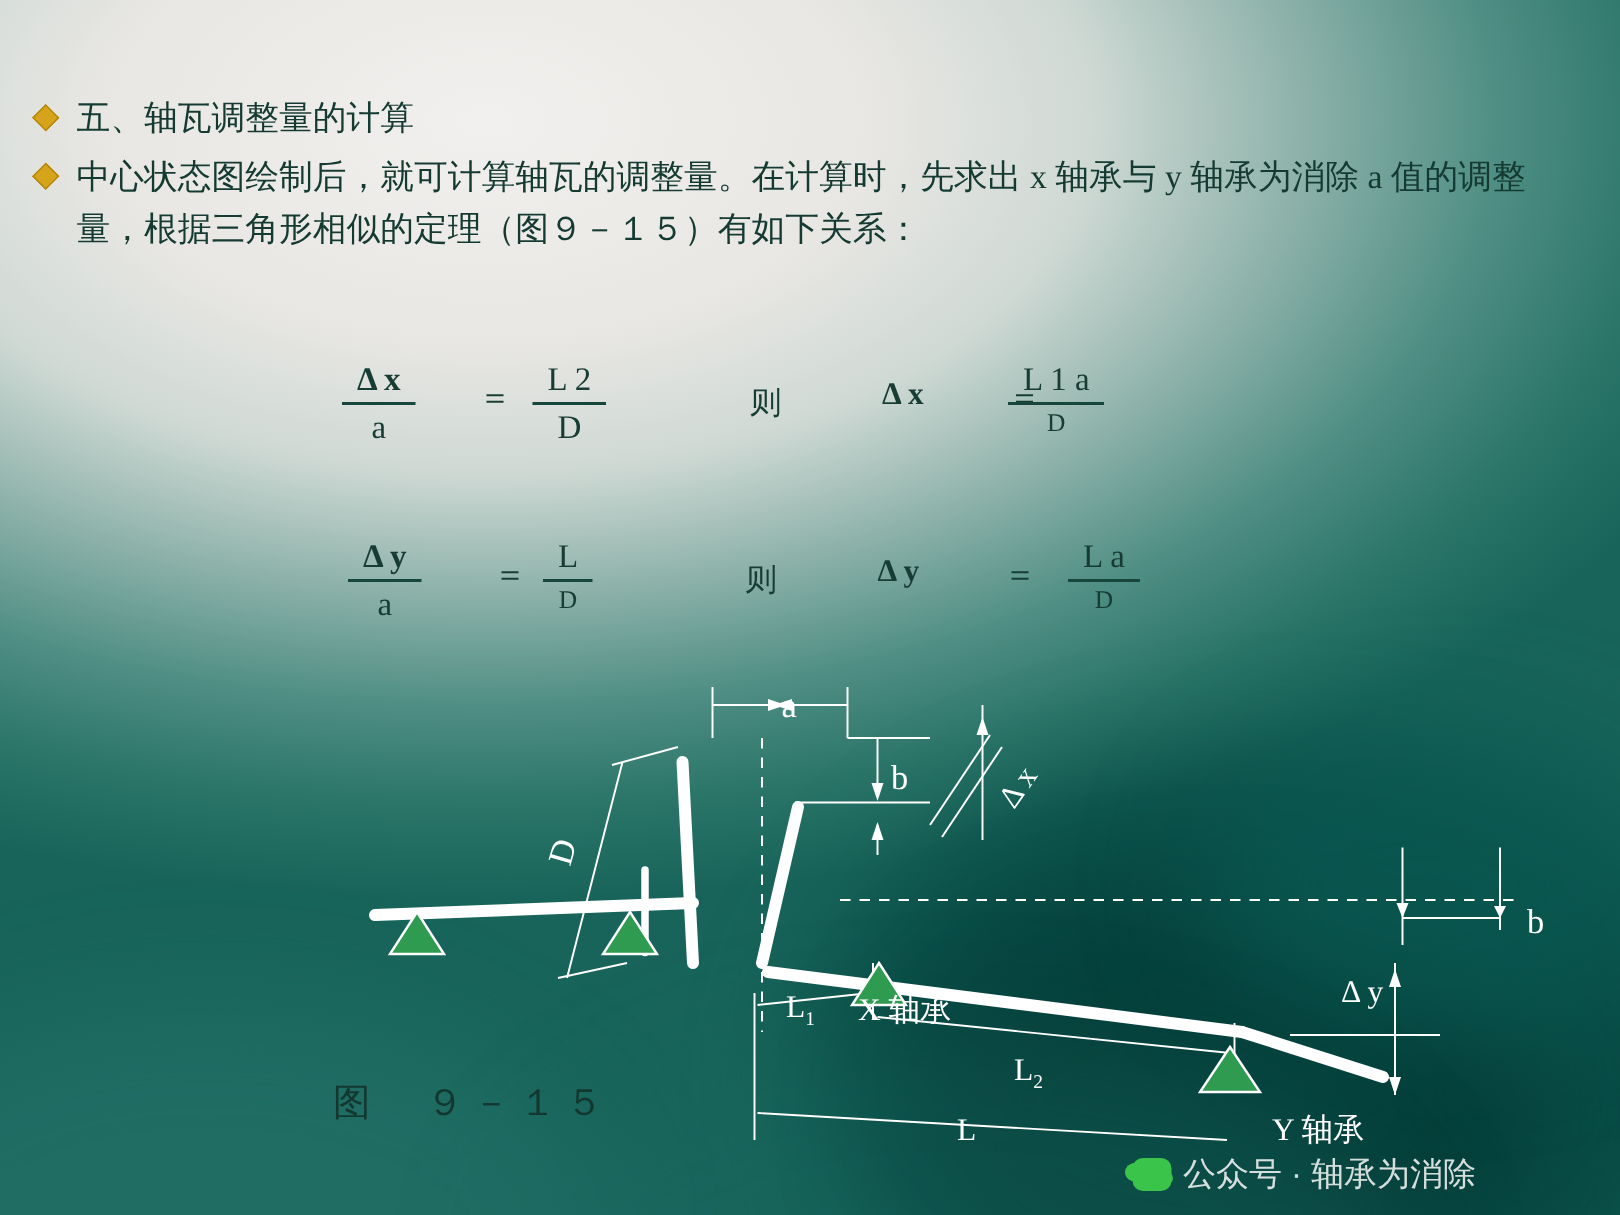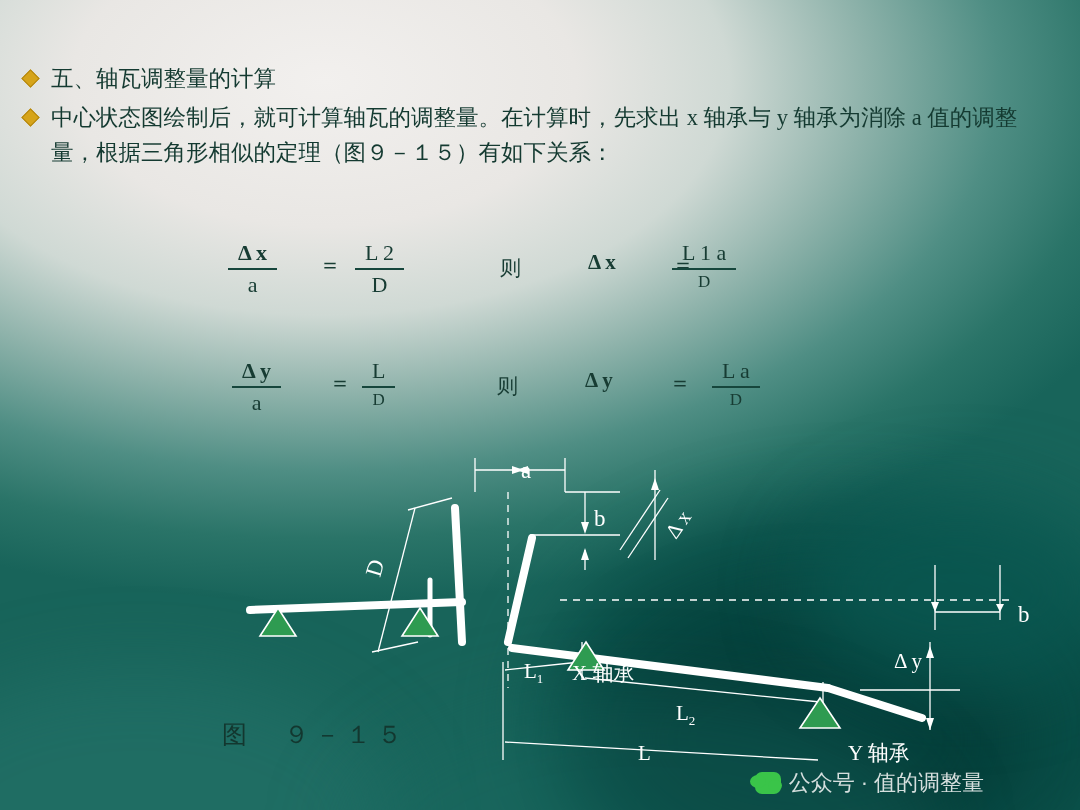--- a/index.html
+++ b/index.html
@@ -228,15 +228,15 @@
     <text x="638" y="330" font-size="21">L</text>
     <text x="848" y="330" font-size="21">Y 轴承</text>
   </svg>
 
   <div class="figlabel">图　９－１５</div>
 
   <div class="wm">
     <span class="wxicon"></span>
     <span>公众号</span>
     <span class="sep">·</span>
-    <span>值的调整量</span>
+    <span>轴承为消除</span>
   </div>
 </div>
 
 </body></html>

